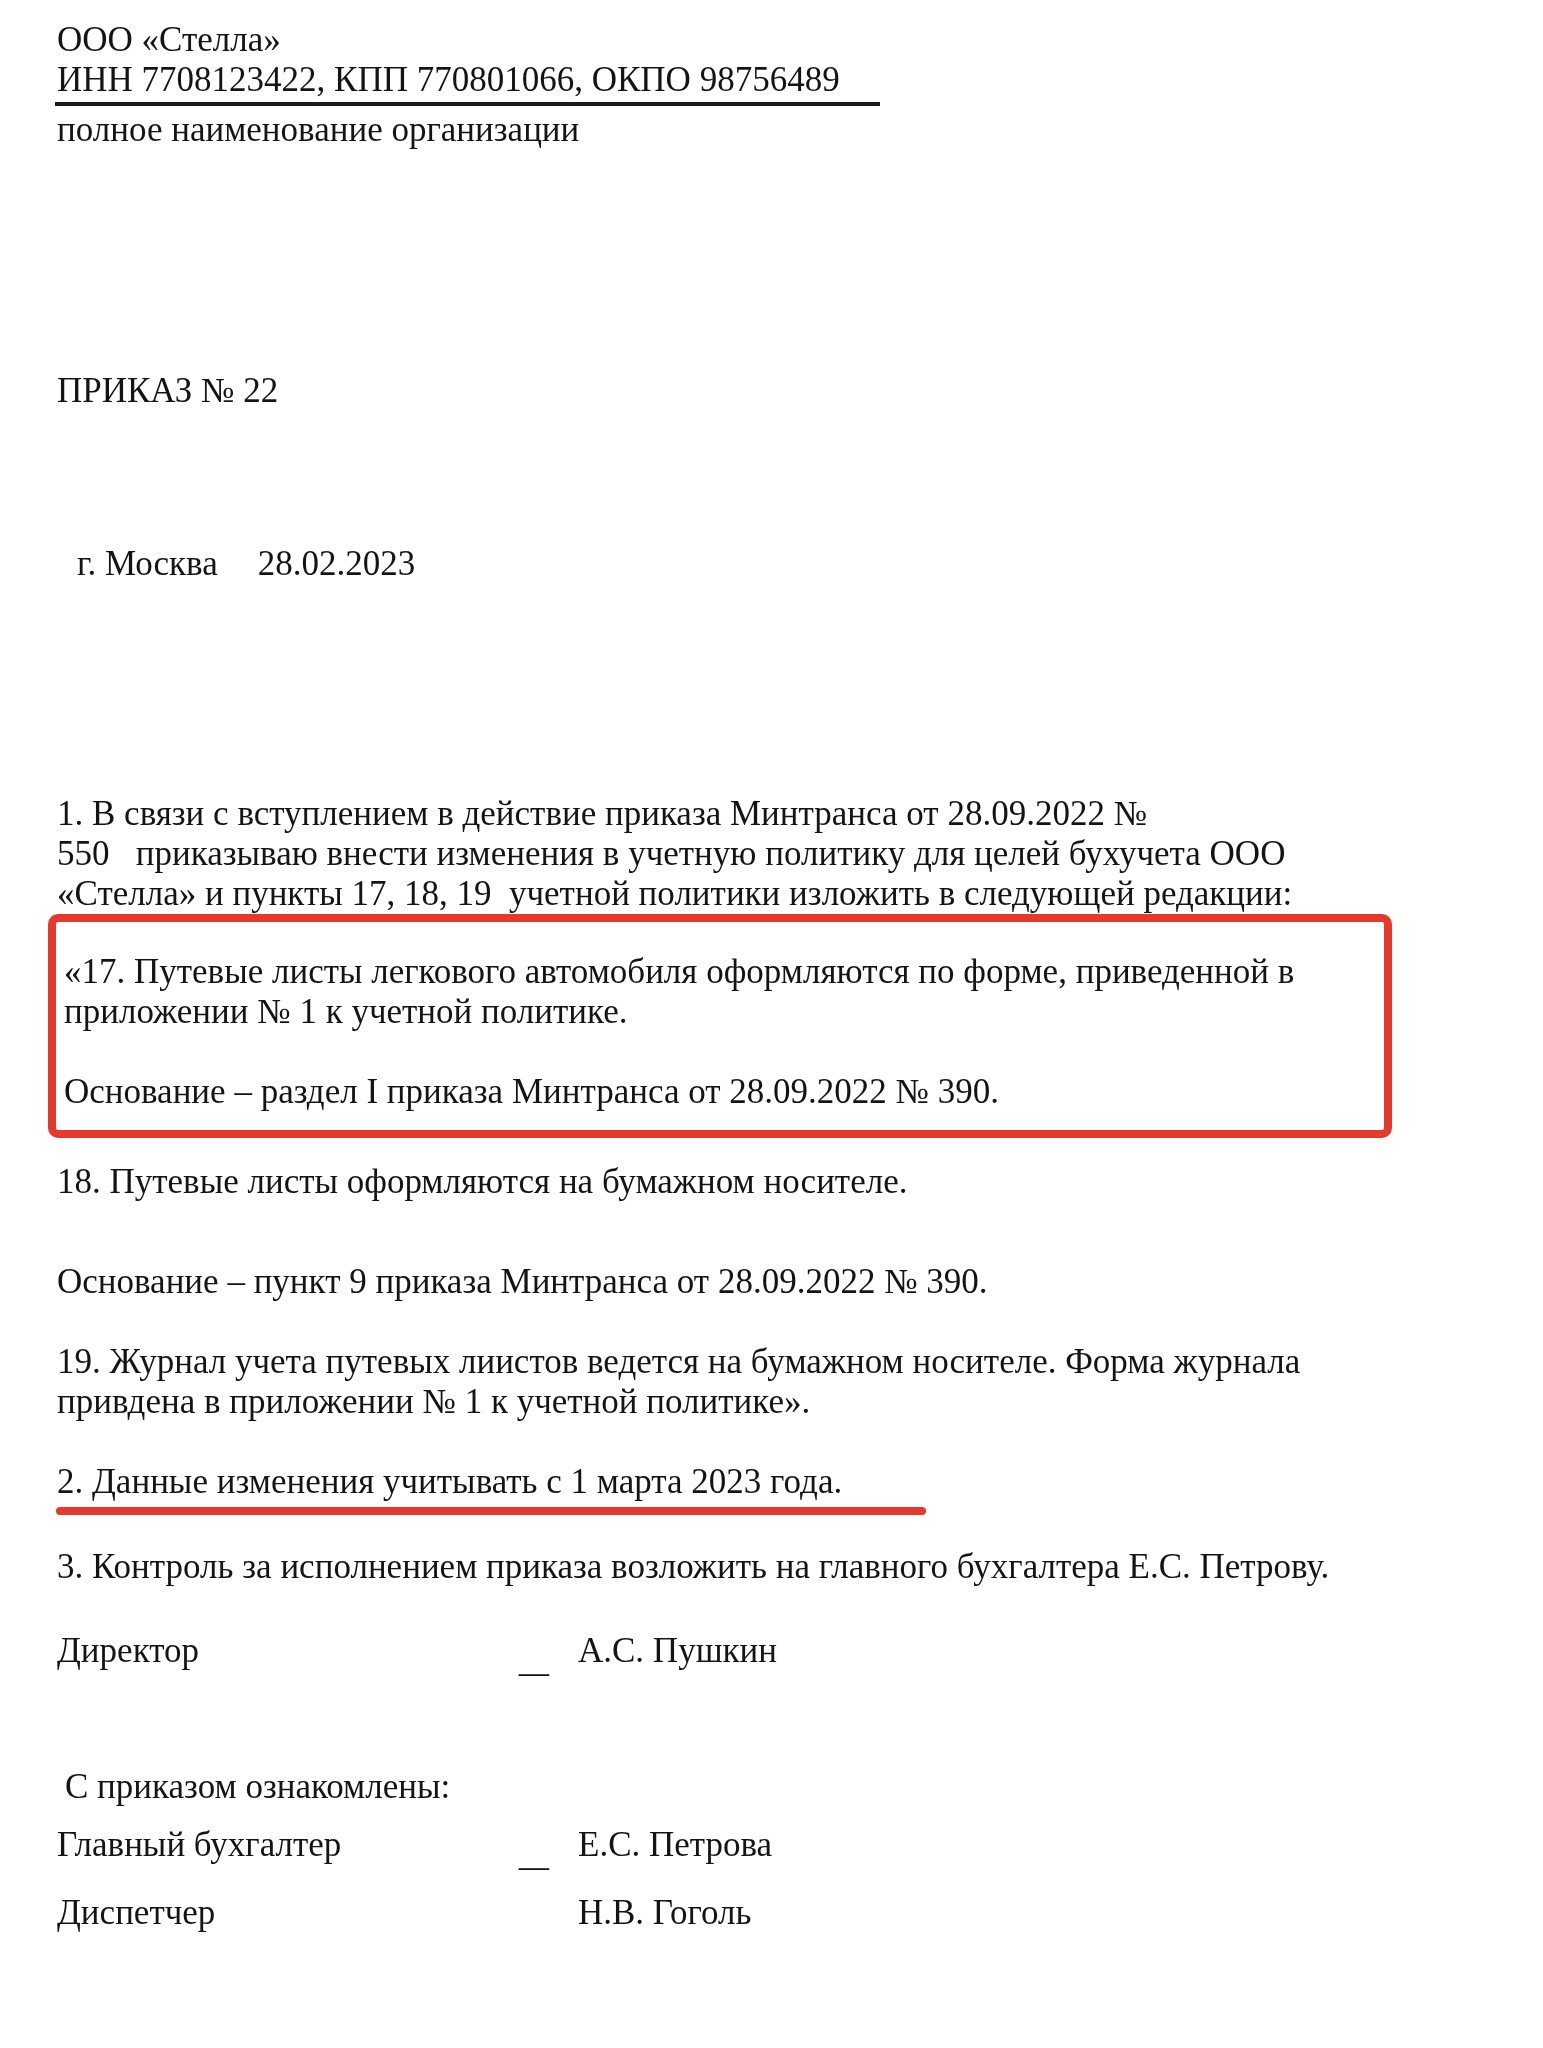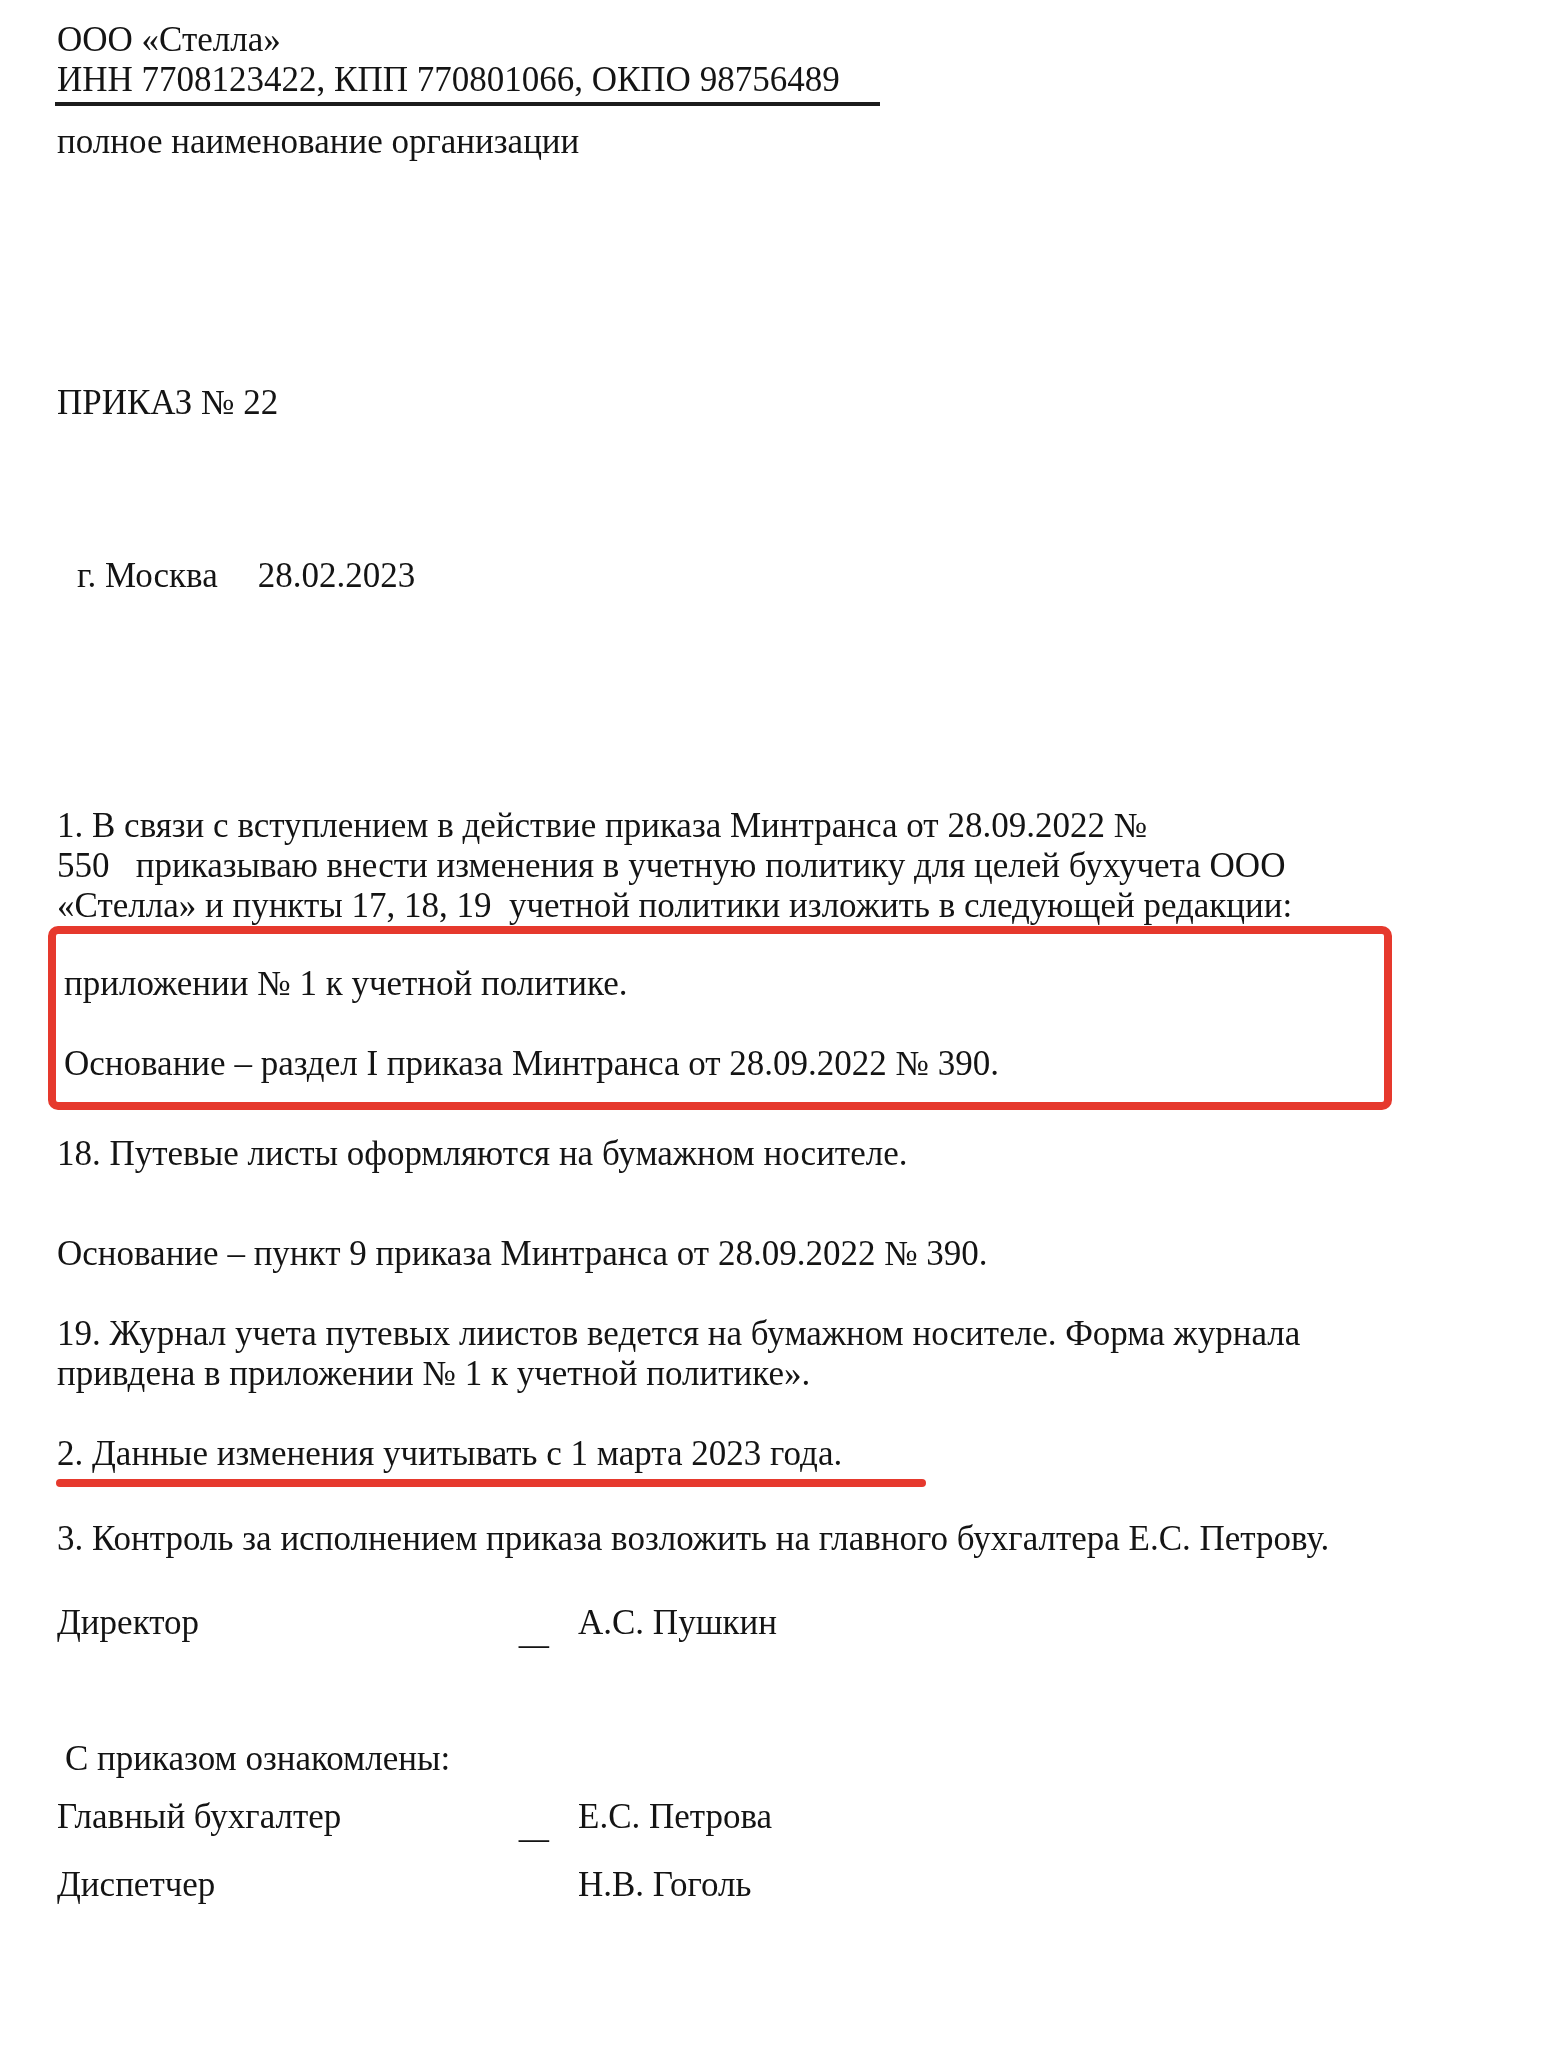--- a/index.html
+++ b/index.html
@@ -21,21 +21,21 @@
     overflow:hidden;
   }
   .doc-line{white-space:pre;}
   
   .org-underline{
     width:825px;
     margin-left:-2px;
     margin-top:2px;
     border-top:4px solid #1c1c1c;
   }
-  .org-caption{margin-top:16px;}
+  .org-caption{margin-top:4px;}
   
   .title-block{margin-top:221px;}
   
   .meta{margin-top:133px;margin-left:20px;}
   .meta .date{margin-left:40px;}
   
   .p1{margin-top:210px;}
   .red-box{
     margin-top:0;
     margin-left:-9px;
@@ -95,20 +95,21 @@
     <span>г. Москва</span><span class="date">28.02.2023</span>
   </div>
 
   <div class="p1">
     <div class="doc-line">1. В связи с вступлением в действие приказа Минтранса от 28.09.2022 №</div>
     <div class="doc-line">550   приказываю внести изменения в учетную политику для целей бухучета ООО</div>
     <div class="doc-line">«Стелла» и пункты 17, 18, 19  учетной политики изложить в следующей редакции:</div>
   </div>
 
   <div class="red-box">
+    <div class="doc-line">«17. Путевые листы легкового автомобиля оформляются по форме, приведенной в</div>
     <div class="doc-line">приложении № 1 к учетной политике.</div>
     <div class="box-gap"></div>
     <div class="doc-line">Основание – раздел I приказа Минтранса от 28.09.2022 № 390.</div>
   </div>
 
   <div class="p18 doc-line">18. Путевые листы оформляются на бумажном носителе.</div>
   <div class="p18-basis doc-line">Основание – пункт 9 приказа Минтранса от 28.09.2022 № 390.</div>
 
   <div class="p19">
     <div class="doc-line">19. Журнал учета путевых лиистов ведется на бумажном носителе. Форма журнала</div>

